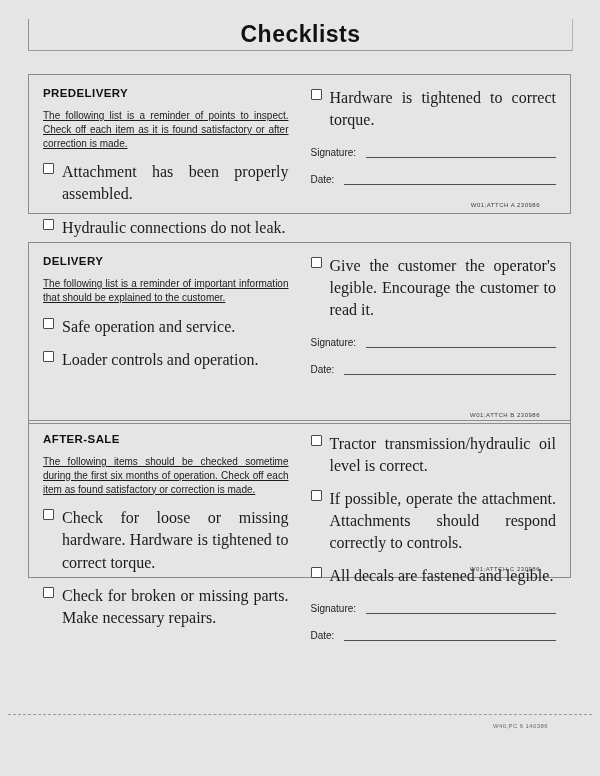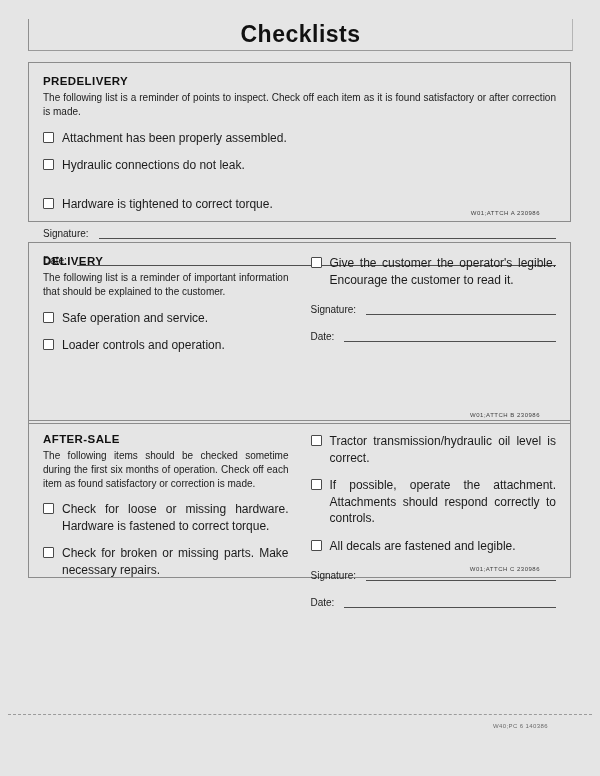--- a/index.html
+++ b/index.html
@@ -23,33 +23,33 @@
     margin:0;font-size:23px;font-weight:bold;letter-spacing:.5px;color:#111;
   }
   
   .panel{
     position:absolute;left:28px;width:543px;
     border:1px solid #8c8c8c;
     box-sizing:border-box;
     padding:12px 14px 0 14px;
     display:flex;gap:22px;
   }
-  .panel-1{top:62px;height:160px;flex-direction:column;}
+  .panel-1{top:74px;height:140px;}
   .panel-2{top:242px;height:182px;}
   .panel-3{top:420px;height:158px;}
   .col{flex:1;min-width:0;}
   .col h2{
     margin:0;font-size:11.5px;font-weight:bold;letter-spacing:.4px;color:#111;
   }
   .intro{
-    margin:4px 0 0 0;font-size:10px;line-height:1.38;text-align:justify;
+    margin:10px 0 0 0;font-size:10px;line-height:1.38;text-align:justify;text-decoration:underline;
   }
   .check-item{
     display:flex;align-items:flex-start;margin-top:11px;
-    font-size:12px;line-height:1.38;
+    font-size:16px;line-height:1.38;font-family:Liberation Serif, serif;
   }
   .check-item.first{margin-top:0;}
   .checkbox{
     width:9px;height:9px;border:1px solid #4a4a4a;background:#fff;
     flex:0 0 auto;margin:2px 8px 0 0;border-radius:1px;
   }
   .check-label{flex:1;text-align:justify;}
   .sig-row{
     display:flex;align-items:flex-end;margin-top:15px;font-size:10px;
   }
@@ -139,21 +139,21 @@
     </div>
     <div class="panel-code">W01;ATTCH B 230986</div>
   </section>
 
   <section class="panel panel-3">
     <div class="col">
       <h2>AFTER-SALE</h2>
       <p class="intro">The following items should be checked sometime during the first six months of operation. Check off each item as found satisfactory or correction is made.</p>
       <div class="check-item">
         <span class="checkbox"></span>
-        <span class="check-label">Check for loose or missing hardware. Hardware is fastened to correct torque.</span>
+        <span class="check-label">Check for loose or missing hardware. Hardware is tightened to correct torque.</span>
       </div>
       <div class="check-item">
         <span class="checkbox"></span>
         <span class="check-label">Check for broken or missing parts. Make necessary repairs.</span>
       </div>
     </div>
     <div class="col">
       <div class="check-item first">
         <span class="checkbox"></span>
         <span class="check-label">Tractor transmission/hydraulic oil level is correct.</span>

